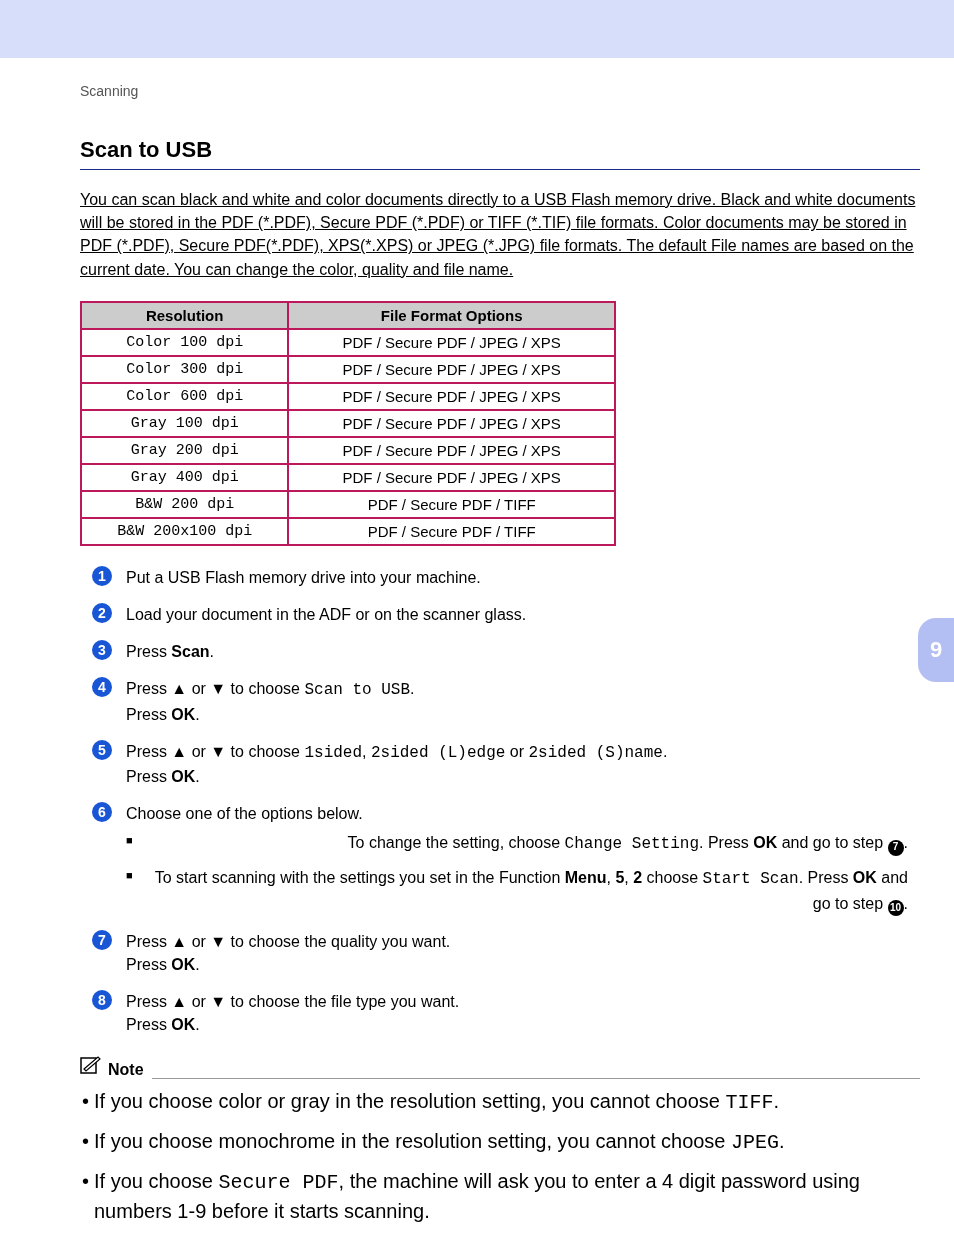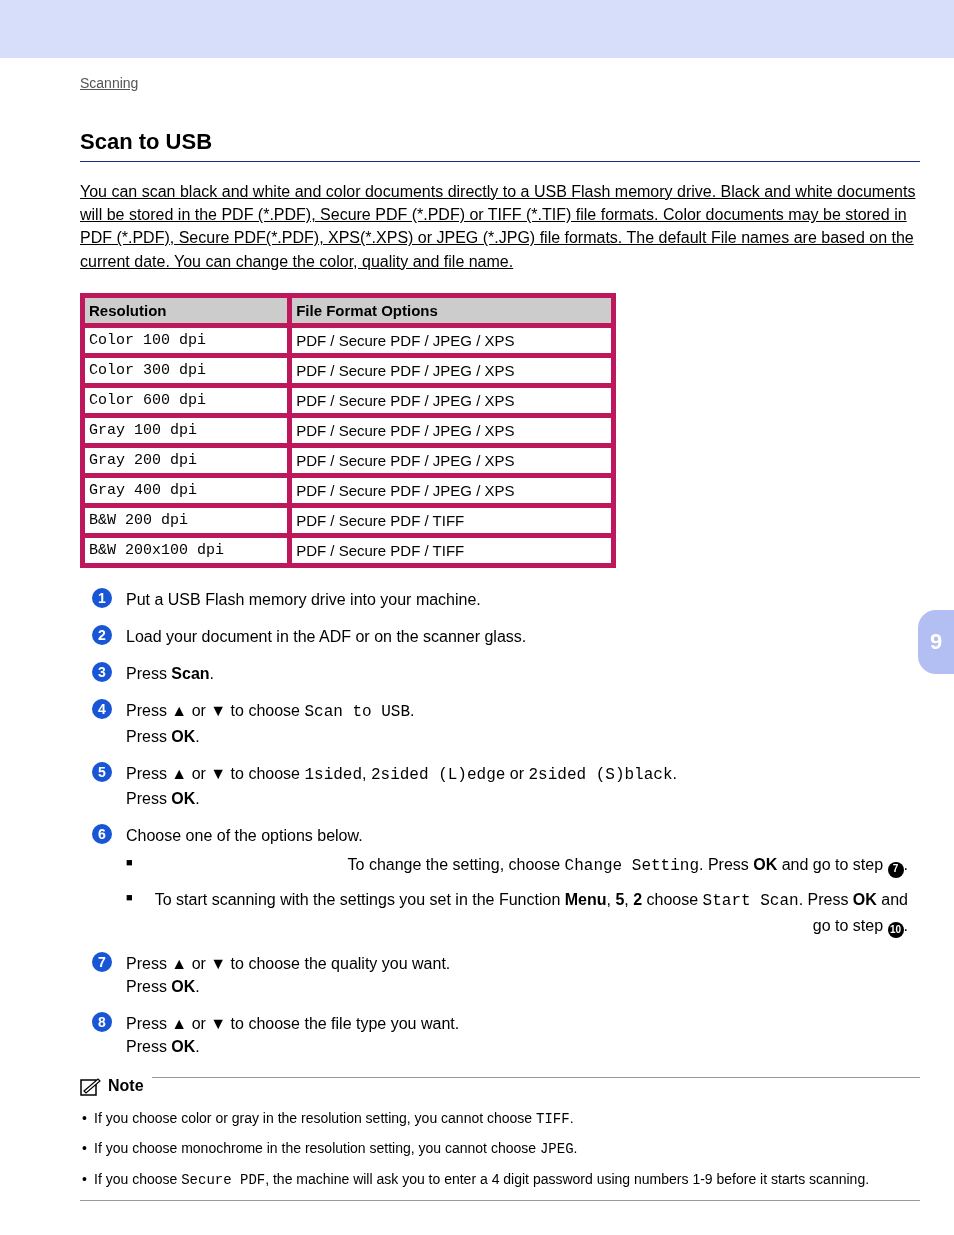--- a/index.html
+++ b/index.html
@@ -1,41 +1,41 @@
 <!DOCTYPE html>
 <html><head>
 <meta charset="utf-8">
 <style>
   * { box-sizing: border-box; margin: 0; padding: 0; }
   html, body { width: 954px; height: 1235px; font-family: Arial, Helvetica, sans-serif; }
   .topbar { height: 58px; background: #d7defa; width: 100%; }
   .page { position: relative; padding: 0 36px 0 36px; }
   .sidemark { position: absolute; right: 0; top: 535px; width: 36px; height: 64px; background: #b3bef2; color: #fff; border-radius: 18px 0 0 18px; display: flex; align-items: center; justify-content: center; font-size: 22px; font-weight: bold; }
-  .breadcrumb { font-size: 14px; color: #555; margin: 17px 0 0 44px; text-decoration: underline; }
+  .breadcrumb { font-size: 14px; color: #555; margin: 25px 0 0 44px; }
   .content { margin: 38px 0 0 44px; width: 840px; }
   h2.section-title { font-size: 22px; font-weight: bold; color: #000; padding-bottom: 6px; border-bottom: 1px solid #1a2a8a; margin-bottom: 18px; }
   p.intro { font-size: 16px; line-height: 1.45; margin-bottom: 20px; text-decoration: underline; }
   table.opts { border-collapse: collapse; width: 536px; margin-bottom: 20px; }
-  table.opts th, table.opts td { border: 5px solid #be185d; padding: 4px 4px; font-size: 15px; text-align: left; vertical-align: top; }
+  table.opts th, table.opts td { border: 2px solid #be185d; padding: 4px 4px; font-size: 15px; text-align: center; vertical-align: top; }
   table.opts th { background: #ccc; font-weight: bold; }
   .mono { font-family: "Courier New", Courier, monospace; }
   .steps { list-style: none; padding: 0; margin: 12px; counter-reset: step; }
   .steps > li { position: relative; padding-left: 34px; margin-bottom: 14px; font-size: 16px; line-height: 1.45; }
   .steps > li::before { counter-increment: step; content: counter(step); position: absolute; left: 0; top: 0; width: 20px; height: 20px; background: #1956d6; color: #fff; border-radius: 50%; text-align: center; line-height: 20px; font-size: 14px; font-weight: bold; }
   .arrow { font-family: Arial, sans-serif; }
   ul.sub { list-style: none; padding: 0; margin: 6px 0 0 0; }
   ul.sub li { position: relative; padding-left: 18px; margin-bottom: 10px; text-align: right; }
   ul.sub li::before { content: "■"; position: absolute; left: 0; top: 2px; font-size: 11px; }
   .circnum { display: inline-flex; width: 16px; height: 16px; border-radius: 50%; background: #000; color: #fff; font-size: 10px; font-weight: bold; align-items: center; justify-content: center; vertical-align: -2px; }
-  .note-head { display: flex; align-items: flex-start; margin-top: 18px; }
+  .note-head { display: flex; align-items: flex-end; margin-top: 18px; }
   .note-head .icon { margin-right: 6px; }
   .note-head .word { font-weight: bold; font-size: 16px; }
   .note-head .rule { flex: 1; height: 1px; background: #999; margin-left: 8px; }
   ul.notes { list-style: none; padding: 0; margin: 8px 0 0 0; }
-  ul.notes li { position: relative; padding-left: 14px; margin-bottom: 10px; font-size: 14px; line-height: 1.4; }
+  ul.notes li { position: relative; padding-left: 14px; margin-bottom: 10px; font-size: 20px; line-height: 1.4; }
   ul.notes li::before { content: "•"; position: absolute; left: 2px; top: 0; }
   .note-endrule { height: 1px; background: #999; margin-top: 8px; }
   .footer-space { height: 60px; position: relative; }
 </style>
 </head>
 <body>
 
 <div class="topbar"></div>
 
 <div class="page">
@@ -99,21 +99,21 @@
       <li><span>Put a USB Flash memory drive into your machine.</span></li>
       <li><span>Load your document in the ADF or on the scanner glass.</span></li>
       <li>
         <span>Press </span><b>Scan</b><span>.</span>
       </li>
       <li>
         <span>Press </span><span class="arrow">▲</span><span> or </span><span class="arrow">▼</span><span> to choose </span><span class="mono">Scan to USB</span><span>.</span><br>
         <span>Press </span><b>OK</b><span>.</span>
       </li>
       <li>
-        <span>Press </span><span class="arrow">▲</span><span> or </span><span class="arrow">▼</span><span> to choose </span><span class="mono">1sided</span><span>, </span><span class="mono">2sided (L)edge</span><span> or </span><span class="mono">2sided (S)black</span><span>.</span><br>
+        <span>Press </span><span class="arrow">▲</span><span> or </span><span class="arrow">▼</span><span> to choose </span><span class="mono">1sided</span><span>, </span><span class="mono">2sided (L)edge</span><span> or </span><span class="mono">2sided (S)name</span><span>.</span><br>
         <span>Press </span><b>OK</b><span>.</span>
       </li>
       <li>
         <span>Choose one of the options below.</span>
         <ul class="sub">
           <li>
             <span>To change the setting, choose </span><span class="mono">Change Setting</span><span>. Press </span><b>OK</b><span> and go to step </span><span class="circnum">7</span><span>.</span>
           </li>
           <li>
             <span>To start scanning with the settings you set in the Function </span><b>Menu</b><span>, </span><b>5</b><span>, </span><b>2</b><span> choose </span><span class="mono">Start Scan</span><span>. Press </span><b>OK</b><span> and go to step </span><span class="circnum">10</span><span>.</span>

